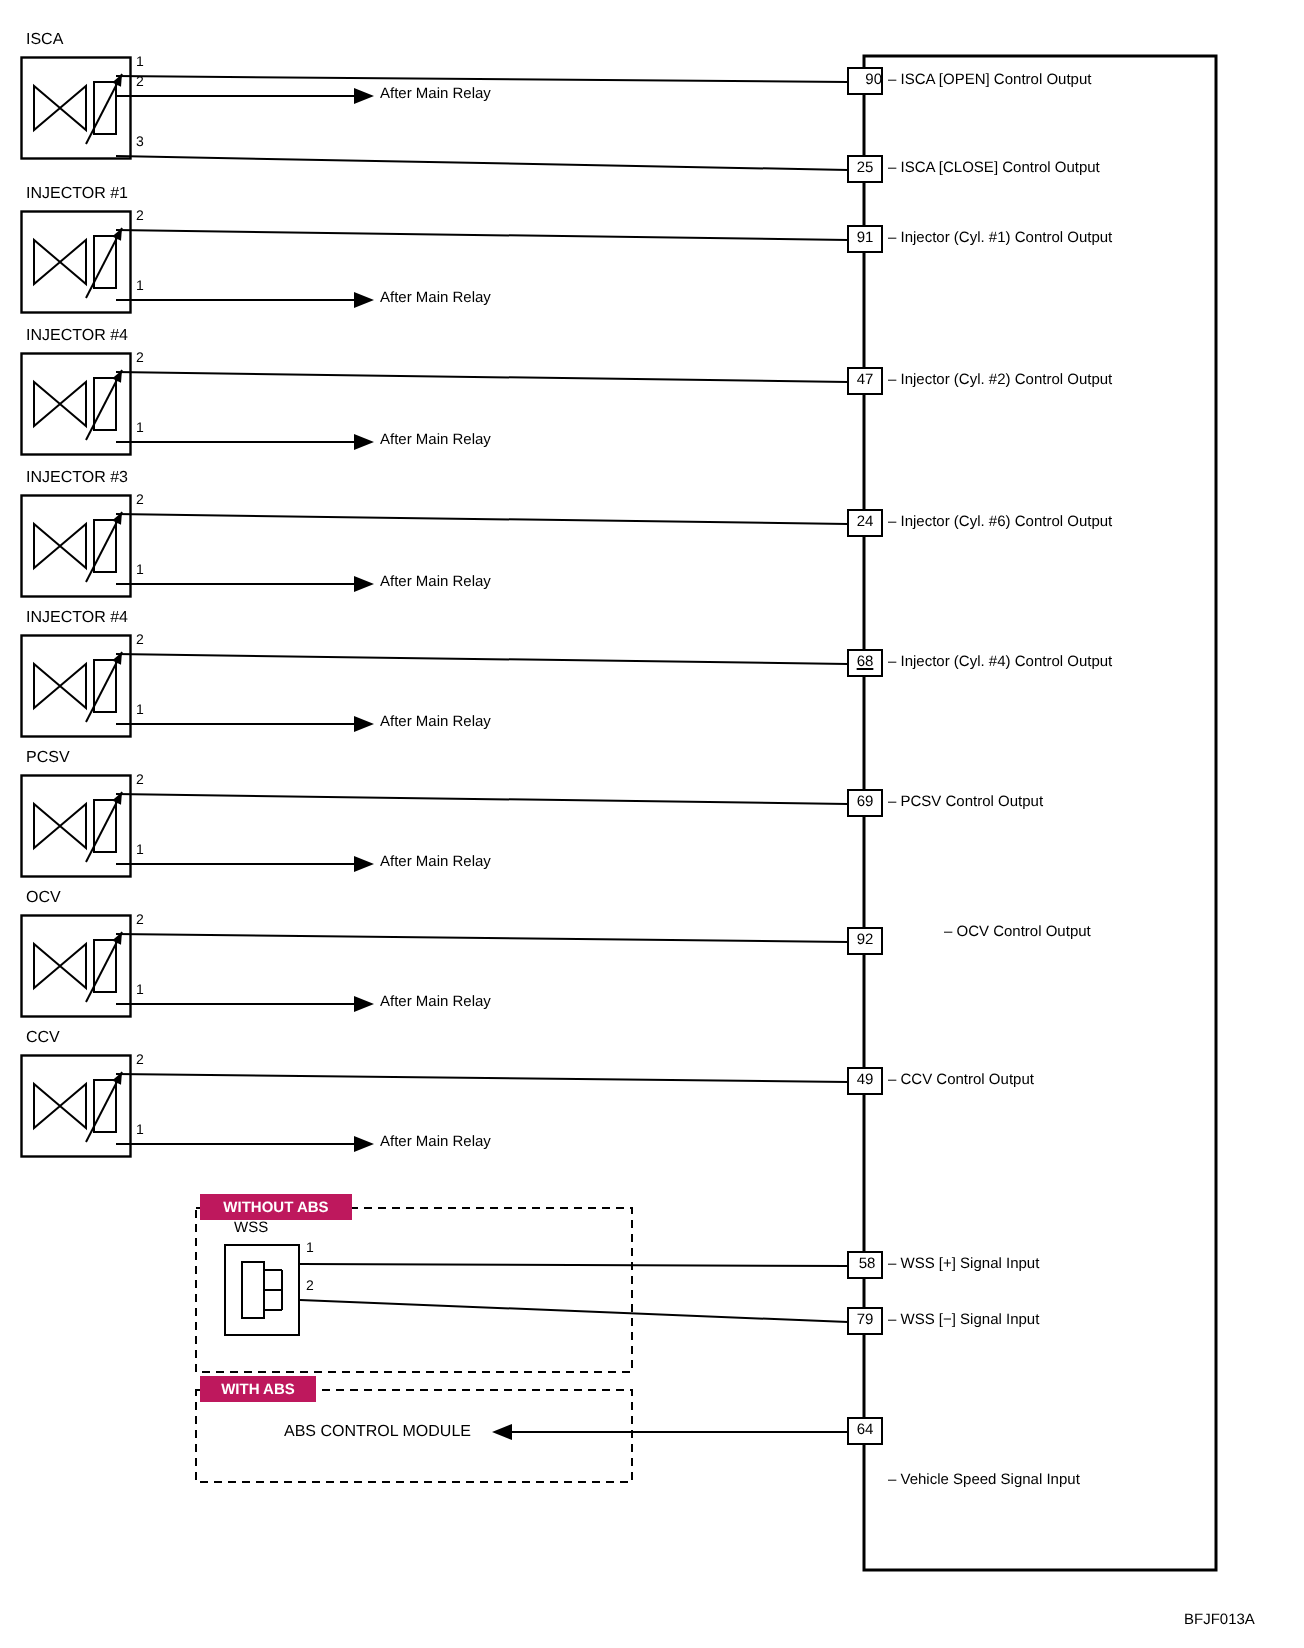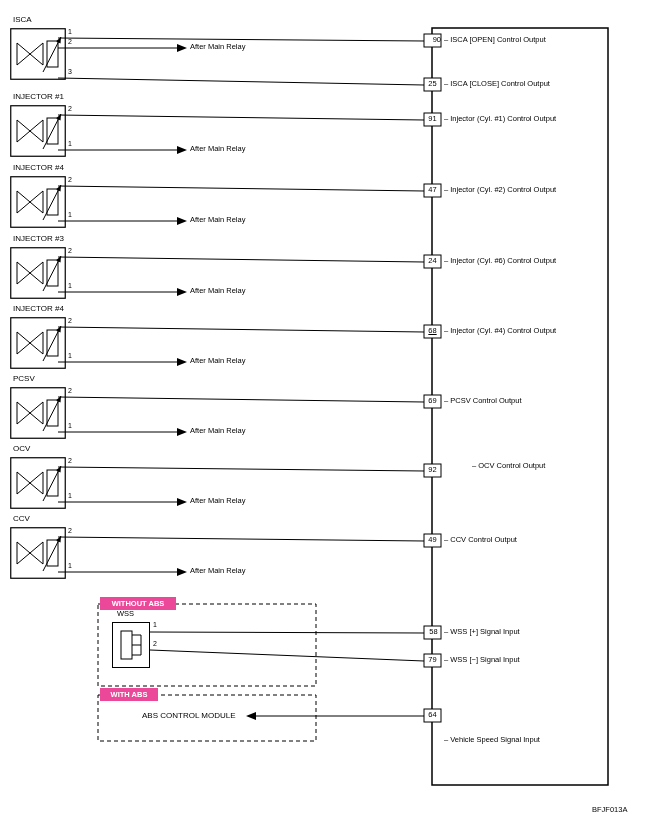--- a/index.html
+++ b/index.html
@@ -1,20 +1,20 @@
 <!DOCTYPE html>
 <html><head>
 <meta charset="utf-8">
 <style>
   html,body{margin:0;padding:0;background:#fff;}
   body{font-family:"Liberation Sans",sans-serif;-webkit-font-smoothing:antialiased;}
   #stage{position:relative;width:652px;height:824px;background:#fff;overflow:hidden;}
   #wire-layer{position:absolute;left:0;top:0;}
   .t{position:absolute;color:#000;white-space:nowrap;line-height:1.15;}
-  .hdr{background:#ec4899;color:#fff;font-weight:bold;text-align:center;}
+  .hdr{background:#be185d;color:#fff;font-weight:bold;text-align:center;}
 </style>
 </head>
 <body>
 
 <div id="stage">
   <svg id="wire-layer" width="652" height="824" viewBox="0 0 652 824">
     <defs>
 
       <g id="sol">
         <rect x="0.75" y="0.75" width="54.5" height="50.5" fill="#fff" stroke="#000" stroke-width="1.2"></rect>

